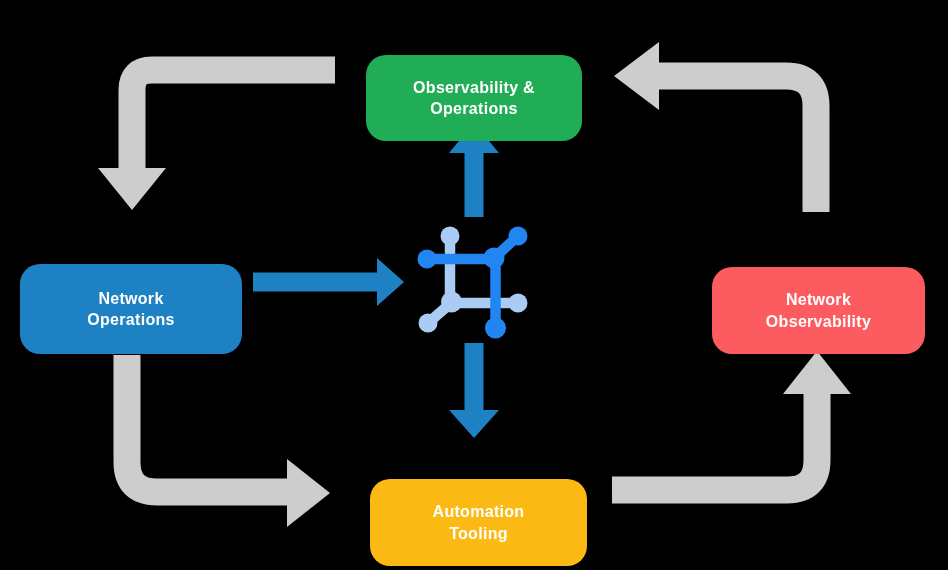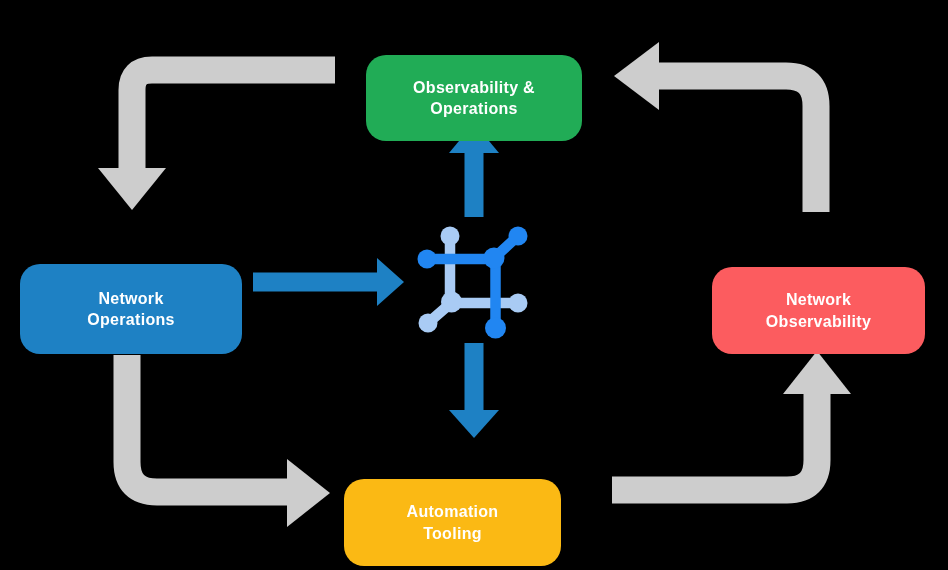--- a/index.html
+++ b/index.html
@@ -31,21 +31,21 @@
     color: #ffffff;
     font-size: 16px;
     font-weight: 600;
     letter-spacing: 0.3px;
     line-height: 1.32;
     margin-top: 28px;
   }
   .node-observability { left: 366px; top: 27px;  width: 216px; height: 86px; }
   .node-operations    { left: 20px;  top: 236px; width: 222px; height: 90px; }
   .node-infrastructure{ left: 712px; top: 239px; width: 213px; height: 87px; }
-  .node-automation    { left: 344px; top: 451px; width: 217px; height: 87px; }
+  .node-automation    { left: 370px; top: 451px; width: 217px; height: 87px; }
 </style>
 </head>
 <body>
 
 <div class="stage">
 
   <svg class="layer" width="948" height="570" viewBox="0 0 948 570">
 
     <g>
       <path d="M 335 70 H 152 Q 132 70 132 90 V 169" fill="none" stroke-width="27" stroke="#CDCDCD"></path>

